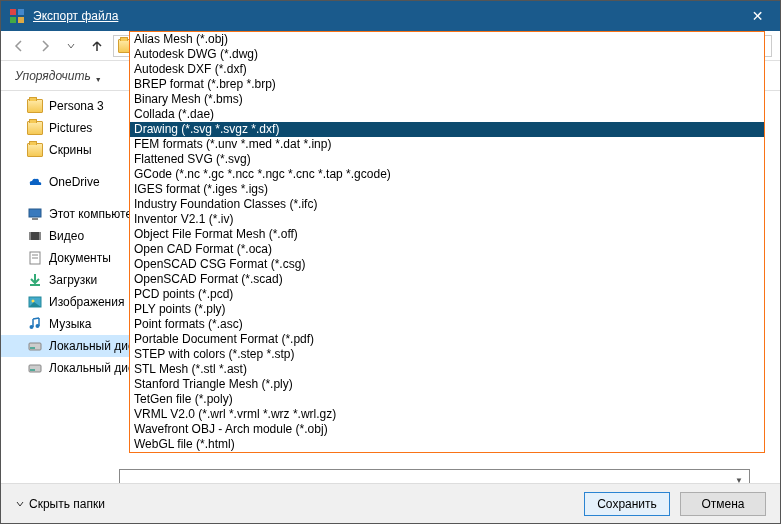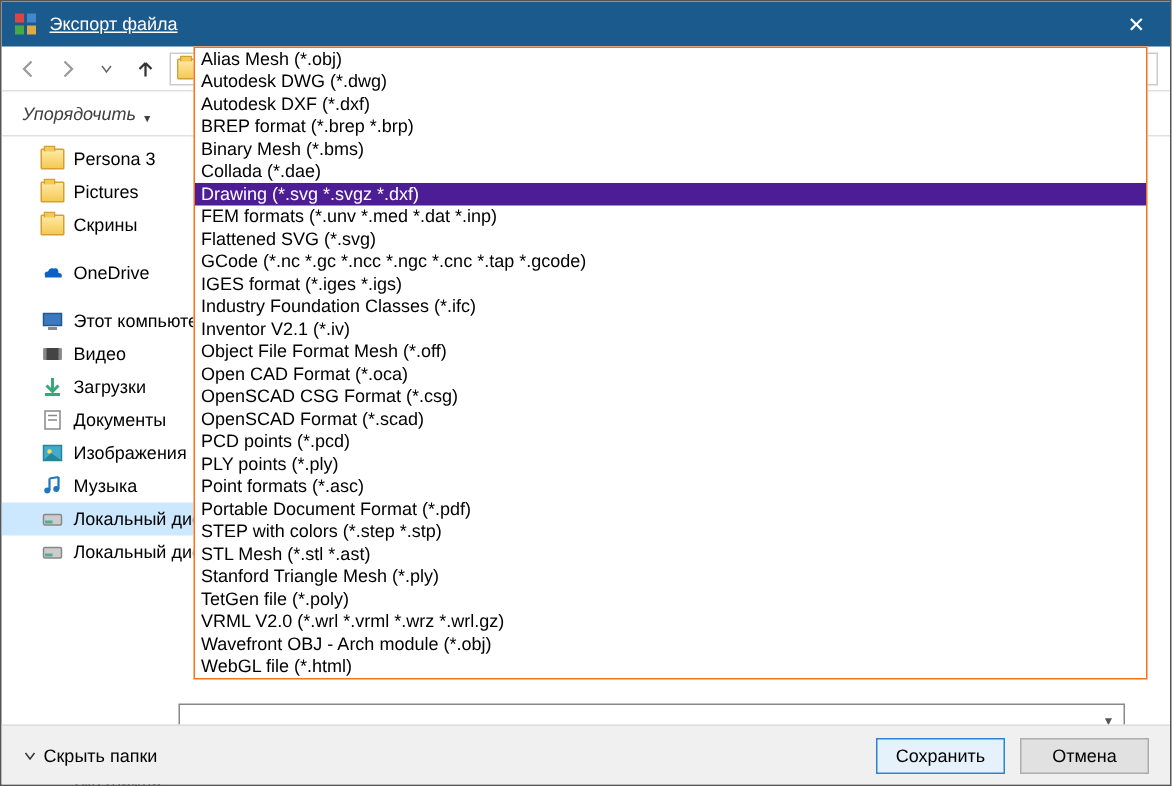--- a/index.html
+++ b/index.html
@@ -36,21 +36,21 @@
 .row .field.combo { background: #e5f1fb; border: 1px solid #2a84d2; }
 
 .footer { position: absolute; bottom: 0; left: 0; right: 0; height: 40px; background: #f0f0f0; border-top: 1px solid #ddd; display: flex; align-items: center; padding: 0 14px; gap: 10px; }
 .footer .hide { display: flex; align-items: center; gap: 4px; }
 .footer .spacer { flex: 1; }
 .footer .btn { min-width: 86px; height: 24px; border: 1px solid #adadad; background: #e1e1e1; display: flex; align-items: center; justify-content: center; }
 .footer .btn.primary { border: 1px solid #2a84d2; background: #e5f1fb; }
 
 .dropdown { position: absolute; left: 128px; top: 30px; width: 636px; background: #fff; border: 1px solid #f97316; z-index: 10; max-height: 422px; overflow: hidden; }
 .dropdown .opt { height: 15px; line-height: 15px; padding: 0 4px; white-space: nowrap; overflow: hidden; }
-.dropdown .opt.sel { background: #4c1d95; color: #fff; }
+.dropdown .opt.sel { background: #0c4a6e; color: #fff; }
 
 svg { display: block; }
 </style>
 </head>
 <body>
 
 <div class="titlebar">
   <span class="icon">
     <svg width="16" height="16" viewBox="0 0 16 16">
         <rect x="1" y="1" width="6" height="6" fill="#d44"></rect>
@@ -141,35 +141,35 @@
             <rect x="2" y="4" width="12" height="8" fill="#444" rx="1"></rect>
             <rect x="2" y="4" width="2" height="8" fill="#888"></rect>
             <rect x="12" y="4" width="2" height="8" fill="#888"></rect>
           </svg>
         </span>
         <span>Видео</span>
       </div>
       <div class="tree-item">
         <span class="ico">
           <svg width="16" height="16" viewBox="0 0 16 16">
-            <path d="M8 2 L8 10 M4 7 L8 11 L12 7" stroke="#3a7" stroke-width="2" fill="none"></path>
-            <rect x="3" y="12" width="10" height="2" fill="#3a7"></rect>
-          </svg>
-        </span>
-        <span>Загрузки</span>
-      </div>
-      <div class="tree-item">
-        <span class="ico">
-          <svg width="16" height="16" viewBox="0 0 16 16">
             <rect x="3" y="2" width="10" height="12" fill="#fff" stroke="#888"></rect>
             <line x1="5" y1="5" x2="11" y2="5" stroke="#888"></line>
             <line x1="5" y1="8" x2="11" y2="8" stroke="#888"></line>
           </svg>
         </span>
         <span>Документы</span>
+      </div>
+      <div class="tree-item">
+        <span class="ico">
+          <svg width="16" height="16" viewBox="0 0 16 16">
+            <path d="M8 2 L8 10 M4 7 L8 11 L12 7" stroke="#3a7" stroke-width="2" fill="none"></path>
+            <rect x="3" y="12" width="10" height="2" fill="#3a7"></rect>
+          </svg>
+        </span>
+        <span>Загрузки</span>
       </div>
       <div class="tree-item">
         <span class="ico">
           <svg width="16" height="16" viewBox="0 0 16 16">
             <rect x="2" y="3" width="12" height="10" fill="#4ac" stroke="#289"></rect>
             <circle cx="6" cy="7" r="1.5" fill="#fd5"></circle>
             <path d="M2 13 L7 8 L14 13 Z" fill="#289"></path>
           </svg>
         </span>
         <span>Изображения</span>

